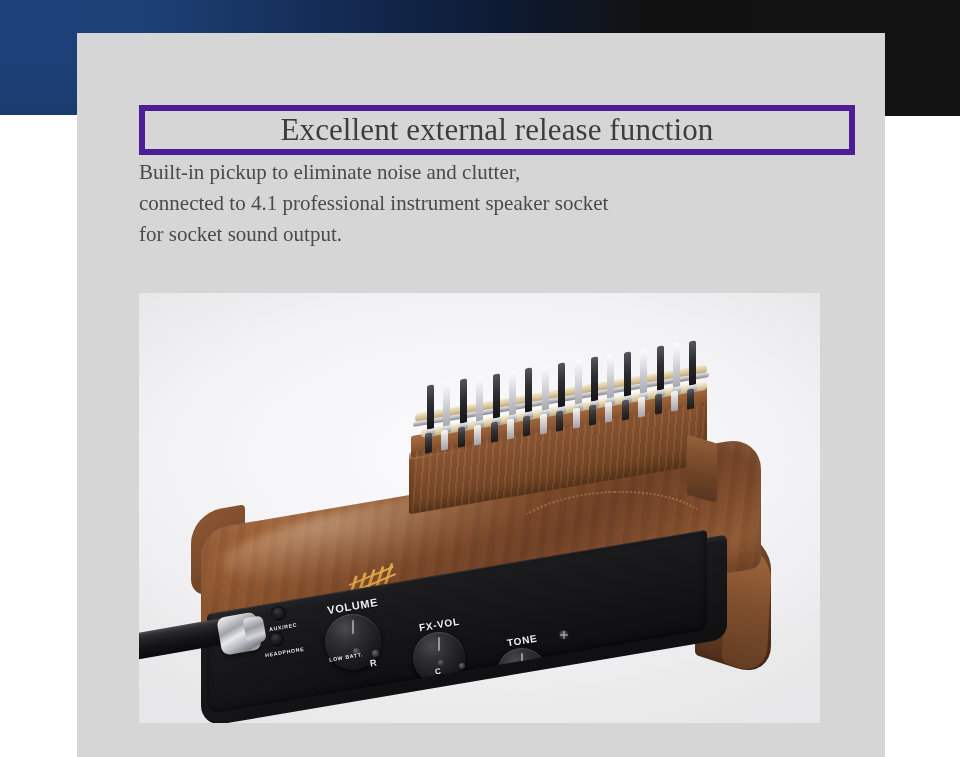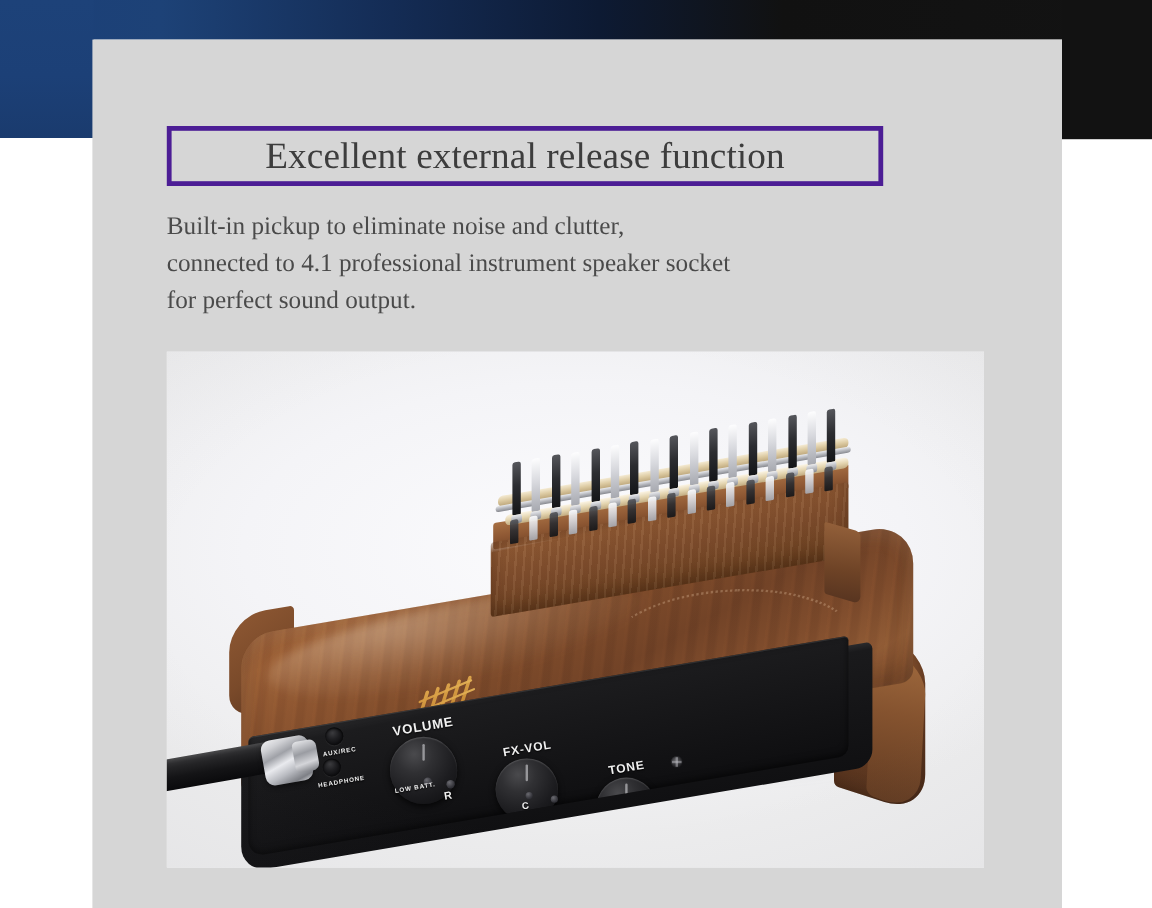--- a/index.html
+++ b/index.html
@@ -49,40 +49,40 @@
     position: absolute;
     left: 77px; top: 33px;
     width: 808px; height: 724px;
     background: #d6d6d6;
   }
 
   
   .heading-box {
     position: absolute;
     left: 62px; top: 72px;       
-    width: 597px; height: 50px;
-    border: 4px solid #4c1d95;
+    width: 716px; height: 50px;
+    border: 6px solid #4c1d95;
     box-sizing: border-box;
     display: flex;
     align-items: center;
     justify-content: center;
   }
   .heading-text {
     font-family: "Liberation Serif", "DejaVu Serif", serif;
     font-size: 31px;
     font-weight: 400;
     color: #3d3d3d;
     letter-spacing: 0.1px;
     white-space: nowrap;
   }
 
   
   .body-copy {
     position: absolute;
-    left: 62px; top: 140px;      
+    left: 62px; top: 124px;      
     width: 700px;
     font-family: "Liberation Serif", "DejaVu Serif", serif;
     font-size: 21px;
     line-height: 31px;
     color: #4a4a4a;
   }
   .body-copy p { margin: 0; white-space: nowrap; }
 
   
   .photo {
@@ -458,21 +458,21 @@
 
   <div class="card">
 
     <div class="heading-box">
       <span class="heading-text">Excellent external release function</span>
     </div>
 
     <div class="body-copy">
       <p>Built-in pickup to eliminate noise and clutter,</p>
       <p>connected to 4.1 professional instrument speaker socket</p>
-      <p>for perfect sound output.</p>
+      <p>for socket sound output.</p>
     </div>
 
     <div class="photo">
       <div class="stage"></div>
       <div class="shadow"></div>
 
       <div class="instrument">
 
         <div class="body-leftcorner"></div>
         <div class="body-right"></div>

